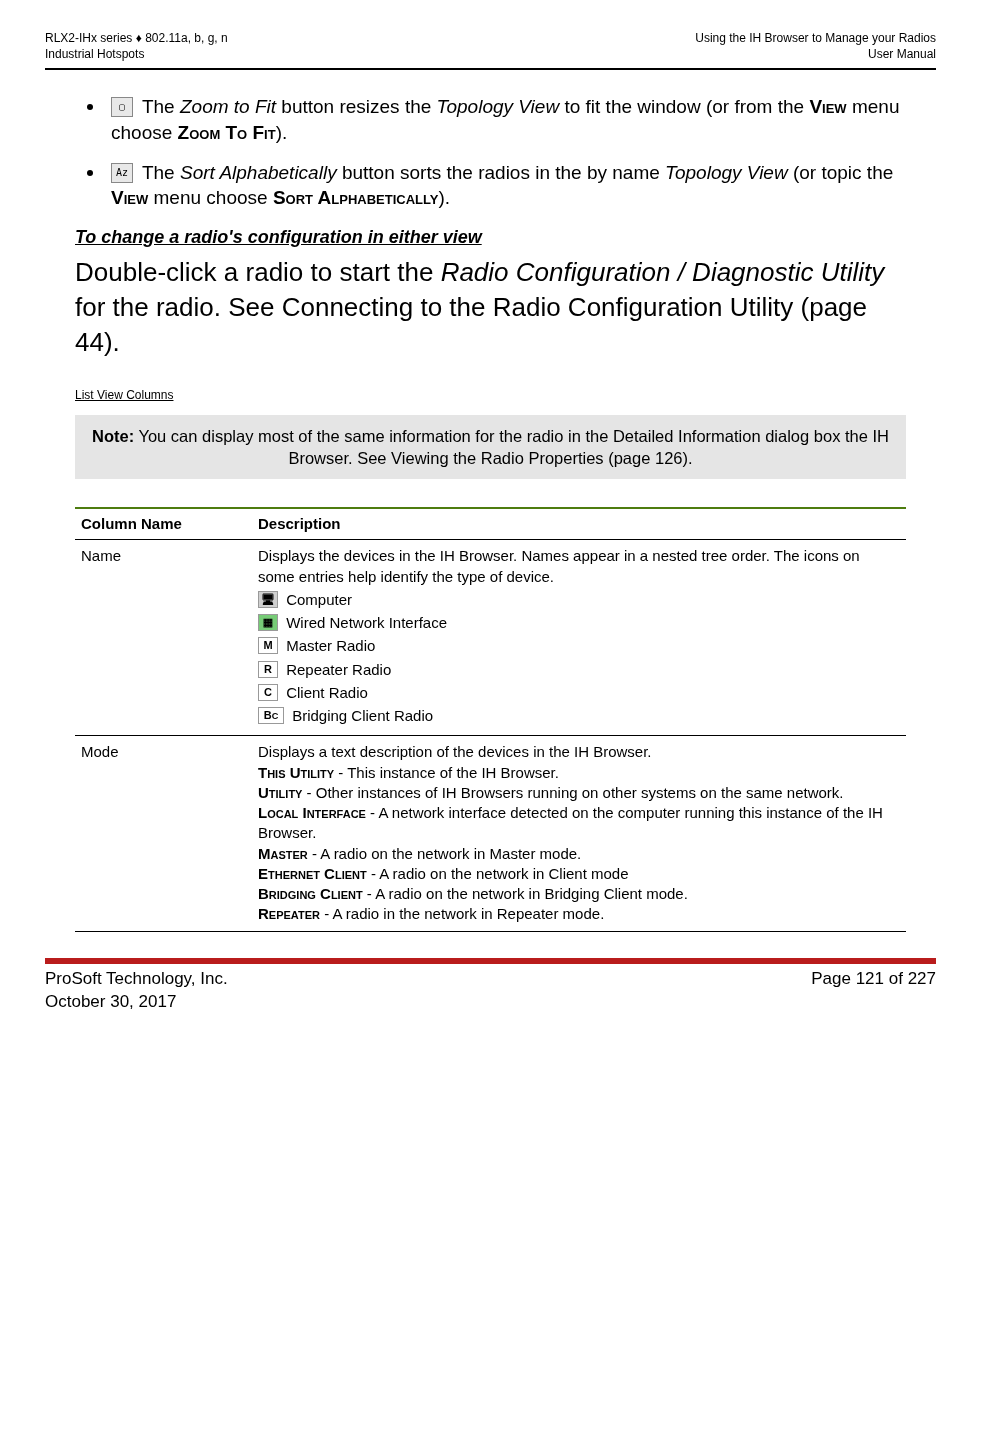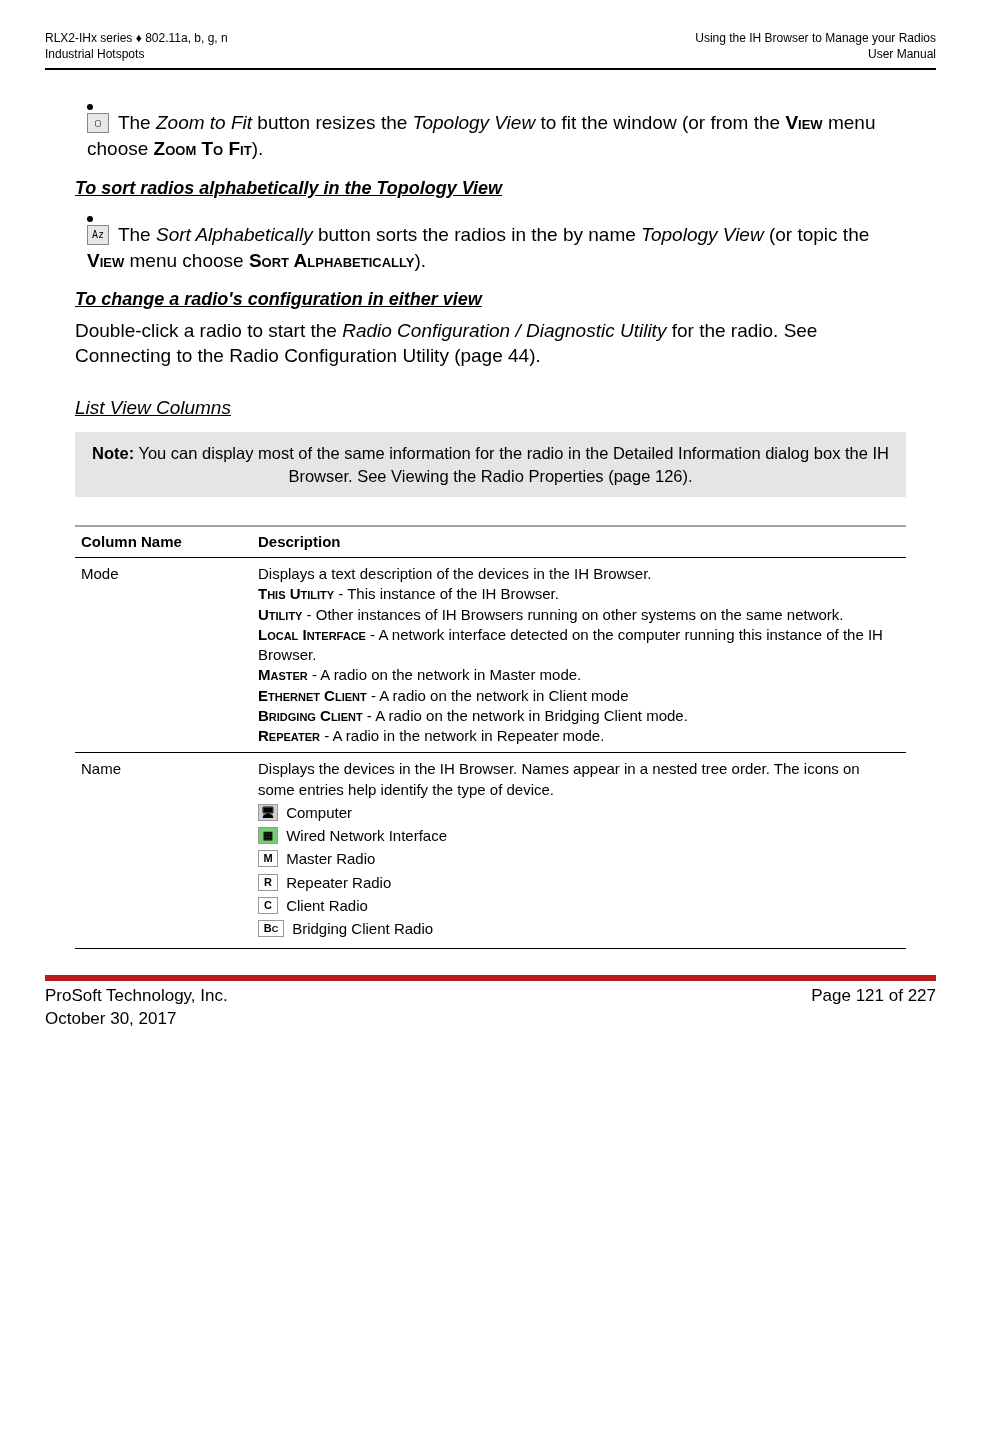--- a/index.html
+++ b/index.html
@@ -19,21 +19,20 @@
     border-bottom: 2px solid #000;
     padding-bottom: 6px;
     margin-bottom: 24px;
   }
   .header-right { text-align: right; }
   .content { padding: 0 30px; }
   .bullet-row {
     display: flex;
     align-items: flex-start;
     margin: 6px 0 14px 12px;
-    flex-direction: column;
   }
   .bullet-dot {
     width: 6px; height: 6px; background: #000; border-radius: 50%;
     margin-top: 10px; margin-right: 18px; flex-shrink: 0;
   }
   .bullet-text { font-size: 19px; line-height: 1.35; }
   .icon-box {
     display: inline-block;
     width: 20px; height: 18px;
     border: 1px solid #888;
@@ -46,46 +45,45 @@
     font-family: monospace;
   }
   .sub-heading {
     font-size: 18px;
     font-weight: bold;
     font-style: italic;
     text-decoration: underline;
     margin: 8px 0 6px 0;
   }
   .list-heading {
-    font-size: 19px;
-    font-style: italic;
+    font-size: 12px;
     text-decoration: underline;
     margin: 26px 0 2px 0;
   }
   .body-para {
-    font-size: 19px;
+    font-size: 26px;
     line-height: 1.35;
     margin: 2px 0 14px 0;
   }
   .note-box {
     background: #e5e5e5;
     padding: 10px 12px;
     font-size: 16.5px;
     margin: 12px 0 28px 0;
     line-height: 1.35;
     text-align: center;
   }
   table.col-table {
     width: 100%;
     border-collapse: collapse;
     font-size: 15px;
   }
   table.col-table th {
     text-align: left;
-    border-top: 2px solid #a3a3a3;
+    border-top: 2px solid #4d7c0f;
     border-bottom: 1.5px solid #000;
     padding: 5px 6px;
     font-weight: bold;
   }
   table.col-table td {
     border-bottom: 1px solid #000;
     padding: 6px 6px;
     vertical-align: top;
     line-height: 1.35;
   }
@@ -133,21 +131,20 @@
 
 <div class="content">
 
   <div class="bullet-row">
     <div class="bullet-dot"></div>
     <div class="bullet-text">
       <span class="icon-box">▢</span><span> The </span><em>Zoom to Fit</em><span> button resizes the </span><em>Topology View</em><span> to fit the window (or from the </span><strong class="sc">View</strong><span> menu choose </span><strong class="sc">Zoom To Fit</strong><span>).</span>
     </div>
   </div>
 
-  <div class="sub-heading">To sort radios alphabetically in the Topology View</div>
 
   <div class="bullet-row">
     <div class="bullet-dot"></div>
     <div class="bullet-text">
       <span class="icon-box">Az</span><span> The </span><em>Sort Alphabetically</em><span> button sorts the radios in the by name </span><em>Topology View</em><span> (or topic the </span><strong class="sc">View</strong><span> menu choose </span><strong class="sc">Sort Alphabetically</strong><span>).</span>
     </div>
   </div>
 
   <div class="sub-heading">To change a radio's configuration in either view</div>
 
@@ -160,46 +157,46 @@
 
   <div class="note-box">
     <strong>Note:</strong><span> You can display most of the same information for the radio in the Detailed Information dialog box the IH Browser. See Viewing the Radio Properties (page 126).</span>
   </div>
 
   <table class="col-table">
     <tbody>
         <tr>
       <th>Column Name</th>
       <th>Description</th>
+    </tr>
+    <tr>
+      <td class="col1">Name</td>
+      <td>
+        <div>Displays the devices in the IH Browser. Names appear in a nested tree order. The icons on some entries help identify the type of device.</div>
+        <div class="icon-line"><span class="mini-icon">🖥</span> <span>Computer</span></div>
+        <div class="icon-line"><span class="mini-icon" style="background:#7c7">▦</span> <span>Wired Network Interface</span></div>
+        <div class="icon-line"><span class="mini-icon" style="background:#fff">M</span> <span>Master Radio</span></div>
+        <div class="icon-line"><span class="mini-icon" style="background:#fff">R</span> <span>Repeater Radio</span></div>
+        <div class="icon-line"><span class="mini-icon" style="background:#fff">C</span> <span>Client Radio</span></div>
+        <div class="icon-line"><span class="mini-icon" style="background:#fff;width:24px">B<small>C</small></span> <span>Bridging Client Radio</span></div>
+      </td>
     </tr>
     <tr>
       <td class="col1">Mode</td>
       <td>
         <div>Displays a text description of the devices in the IH Browser.</div>
         <div><strong class="sc">This Utility</strong><span> - This instance of the IH Browser.</span></div>
         <div><strong class="sc">Utility</strong><span> - Other instances of IH Browsers running on other systems on the same network.</span></div>
         <div><strong class="sc">Local Interface</strong><span> - A network interface detected on the computer running this instance of the IH Browser.</span></div>
         <div><strong class="sc">Master</strong><span> - A radio on the network in Master mode.</span></div>
         <div><strong class="sc">Ethernet Client</strong><span> - A radio on the network in Client mode</span></div>
         <div><strong class="sc">Bridging Client</strong><span> - A radio on the network in Bridging Client mode.</span></div>
         <div><strong class="sc">Repeater</strong><span> - A radio in the network in Repeater mode.</span></div>
       </td>
     </tr>
-    <tr>
-      <td class="col1">Name</td>
-      <td>
-        <div>Displays the devices in the IH Browser. Names appear in a nested tree order. The icons on some entries help identify the type of device.</div>
-        <div class="icon-line"><span class="mini-icon">🖥</span> <span>Computer</span></div>
-        <div class="icon-line"><span class="mini-icon" style="background:#7c7">▦</span> <span>Wired Network Interface</span></div>
-        <div class="icon-line"><span class="mini-icon" style="background:#fff">M</span> <span>Master Radio</span></div>
-        <div class="icon-line"><span class="mini-icon" style="background:#fff">R</span> <span>Repeater Radio</span></div>
-        <div class="icon-line"><span class="mini-icon" style="background:#fff">C</span> <span>Client Radio</span></div>
-        <div class="icon-line"><span class="mini-icon" style="background:#fff;width:24px">B<small>C</small></span> <span>Bridging Client Radio</span></div>
-      </td>
-    </tr>
   </tbody>
     </table>
 
 </div>
 
 <div class="footer">
   <div>
     <div>ProSoft Technology, Inc.</div>
     <div>October 30, 2017</div>
   </div>

